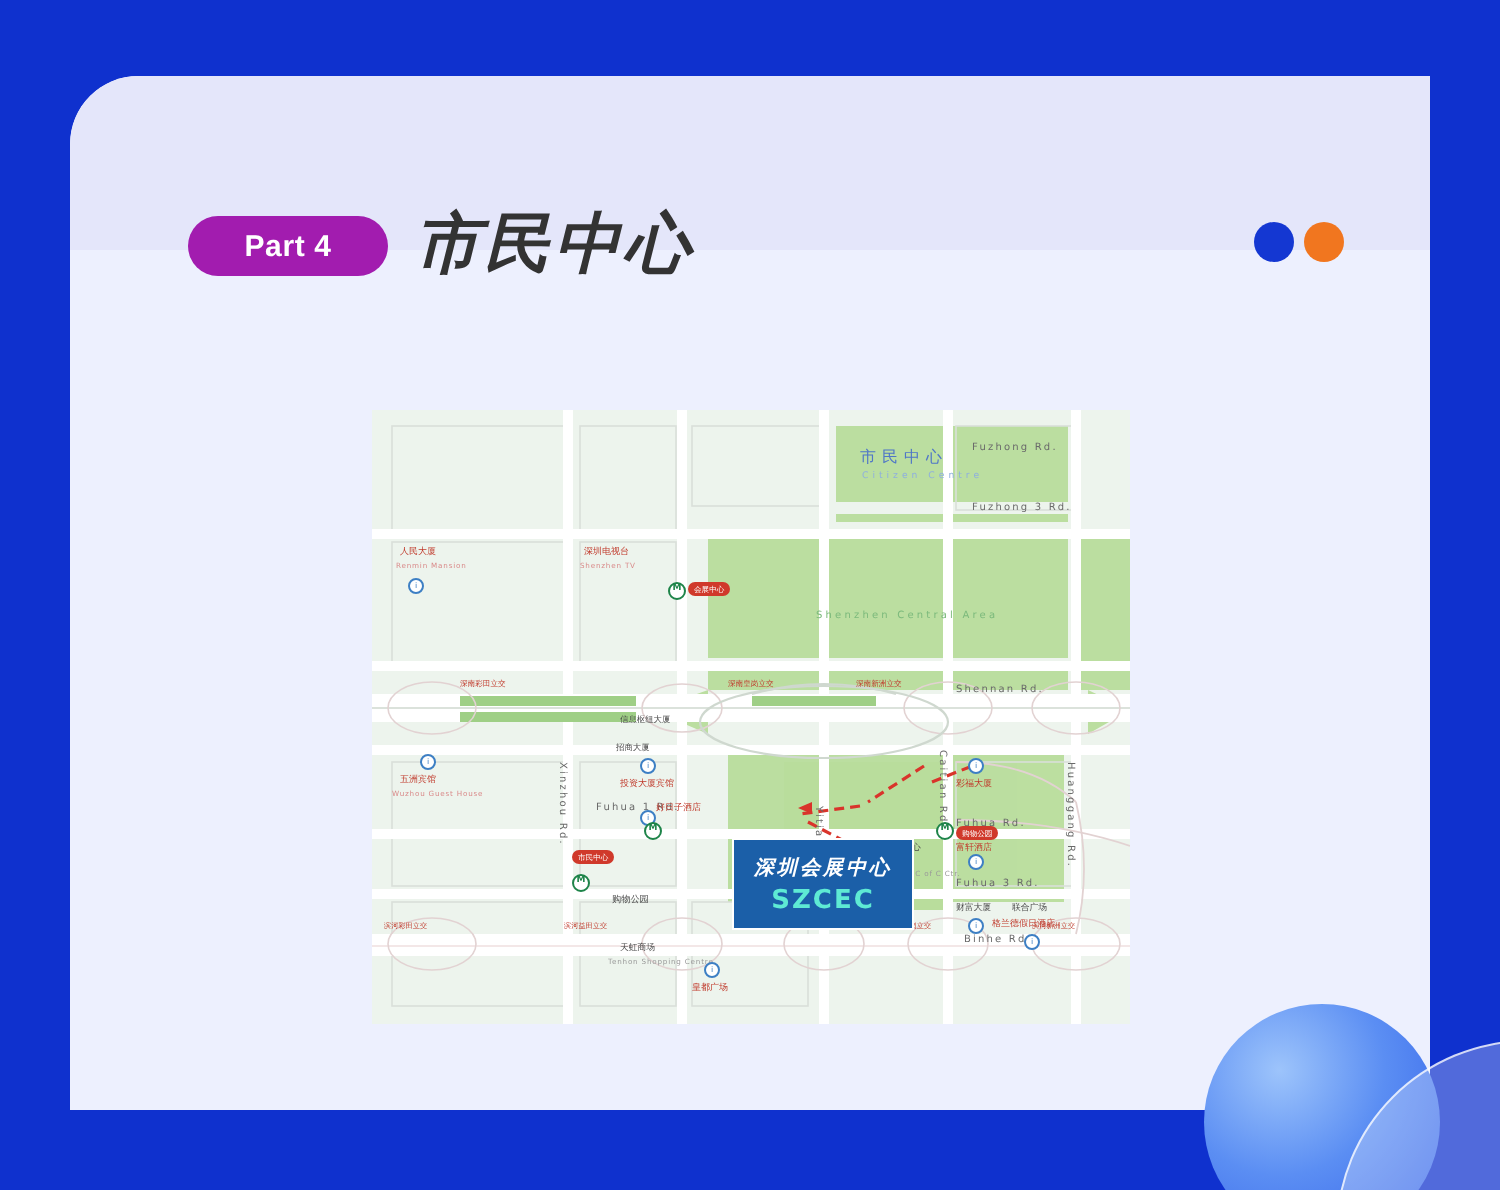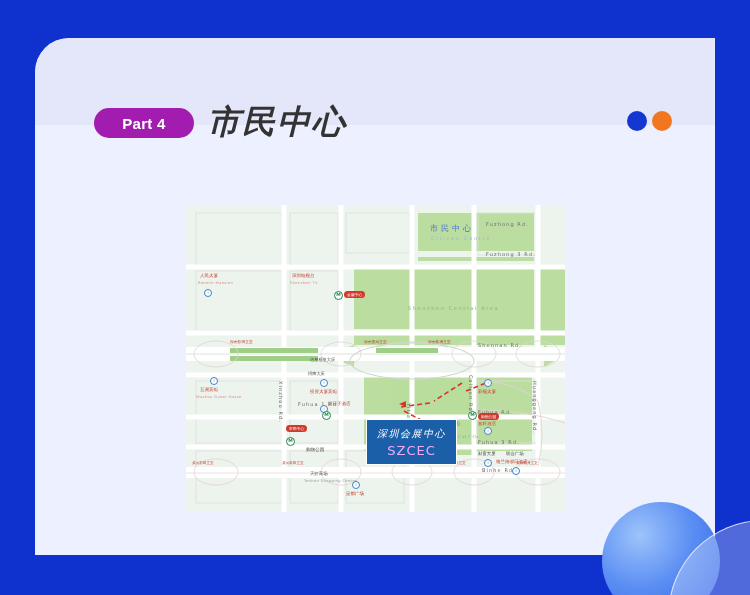--- a/index.html
+++ b/index.html
@@ -83,22 +83,22 @@
   }
   .redtag{
     position:absolute;background:#d0392b;color:#ffffff;
     font-size:3.8px;padding:1px 3px;border-radius:5px;white-space:nowrap;
   }
   #szcec-box{
     position:absolute;left:180px;top:214px;width:89px;height:44px;
     background:#1b5fa8;border:1px solid #ffffff;
     display:flex;flex-direction:column;align-items:center;justify-content:center;
   }
-  #szcec-cn{color:#ffffff;font-size:10px;font-style:italic;letter-spacing:1.5px;font-weight:normal;}
-  #szcec-en{color:#f0abfc;font-size:13px;font-weight:normal;letter-spacing:1px;margin-top:2px;}
+  #szcec-cn{color:#ffffff;font-size:10px;font-style:italic;letter-spacing:1.5px;font-weight:bold;}
+  #szcec-en{color:#5eead4;font-size:13px;font-weight:bold;letter-spacing:1px;margin-top:2px;}
 
   
   #sphere{
     position:absolute;left:602px;top:502px;width:118px;height:118px;
     border-radius:50%;
     background:radial-gradient(circle at 32% 28%, #9dc4fb 0%, #5b8ef3 45%, #2f5de8 100%);
   }
   #arc{
     position:absolute;left:668px;top:520px;width:190px;height:190px;
     border-radius:50%;

